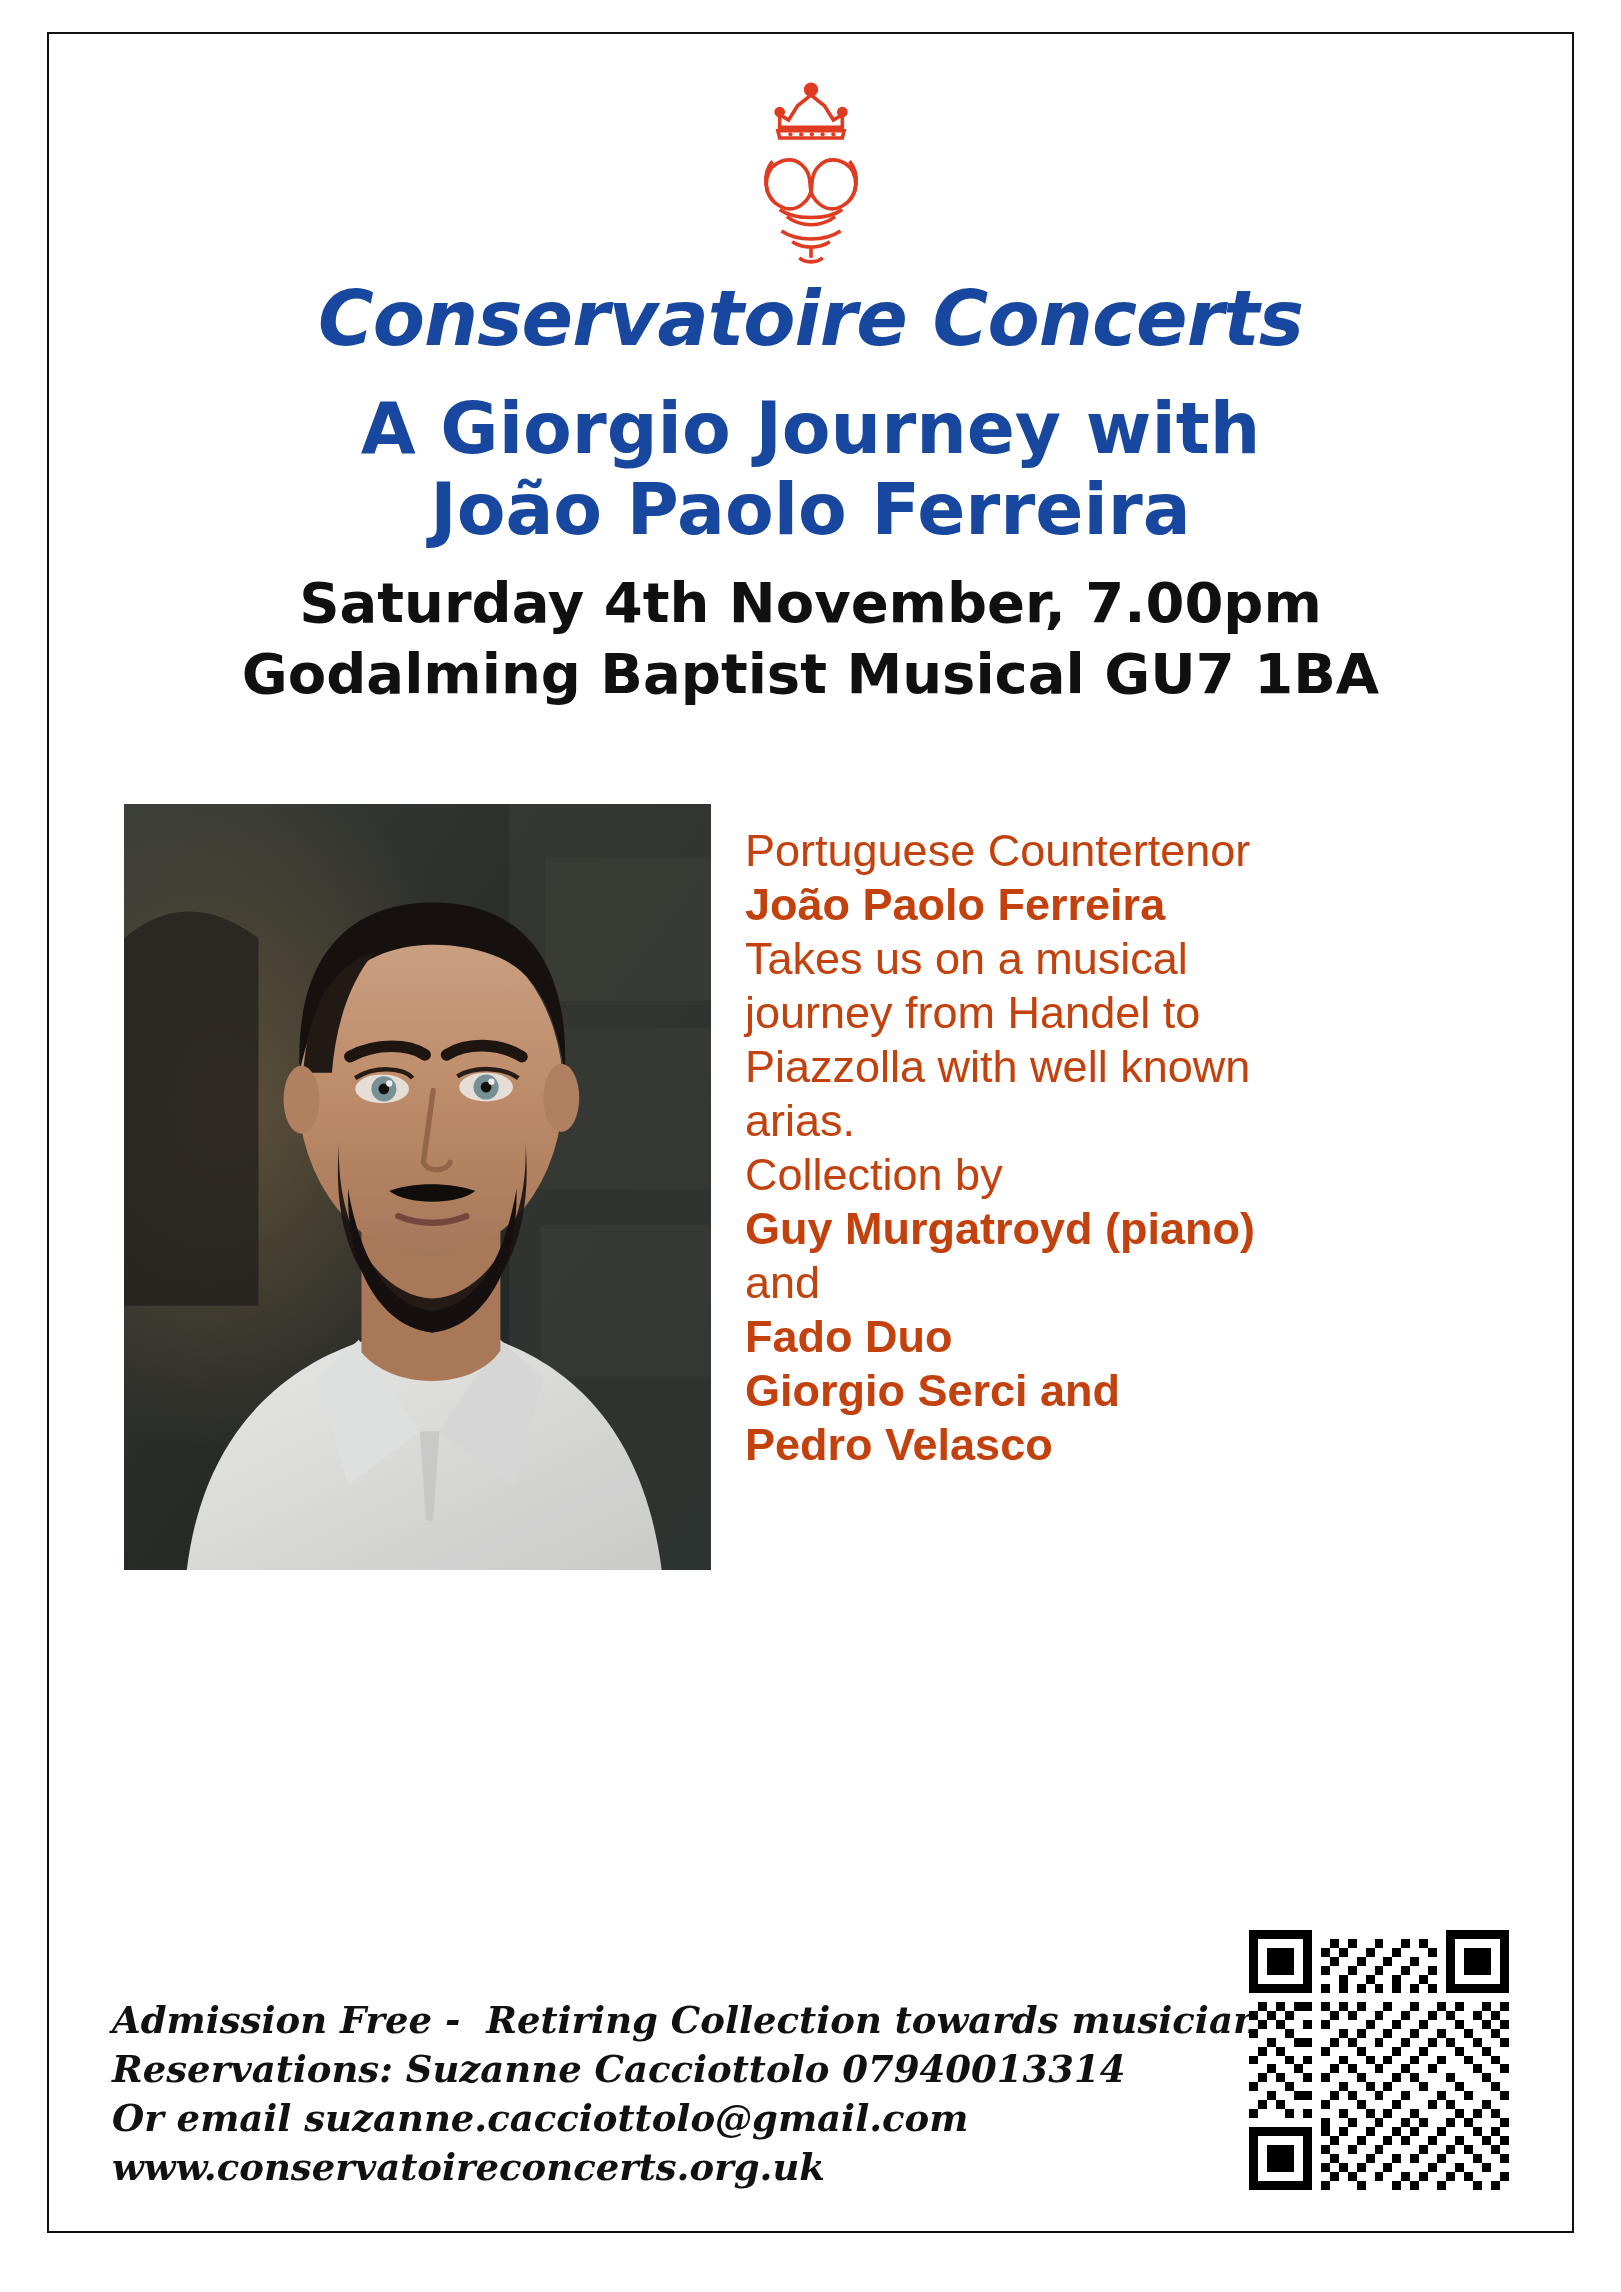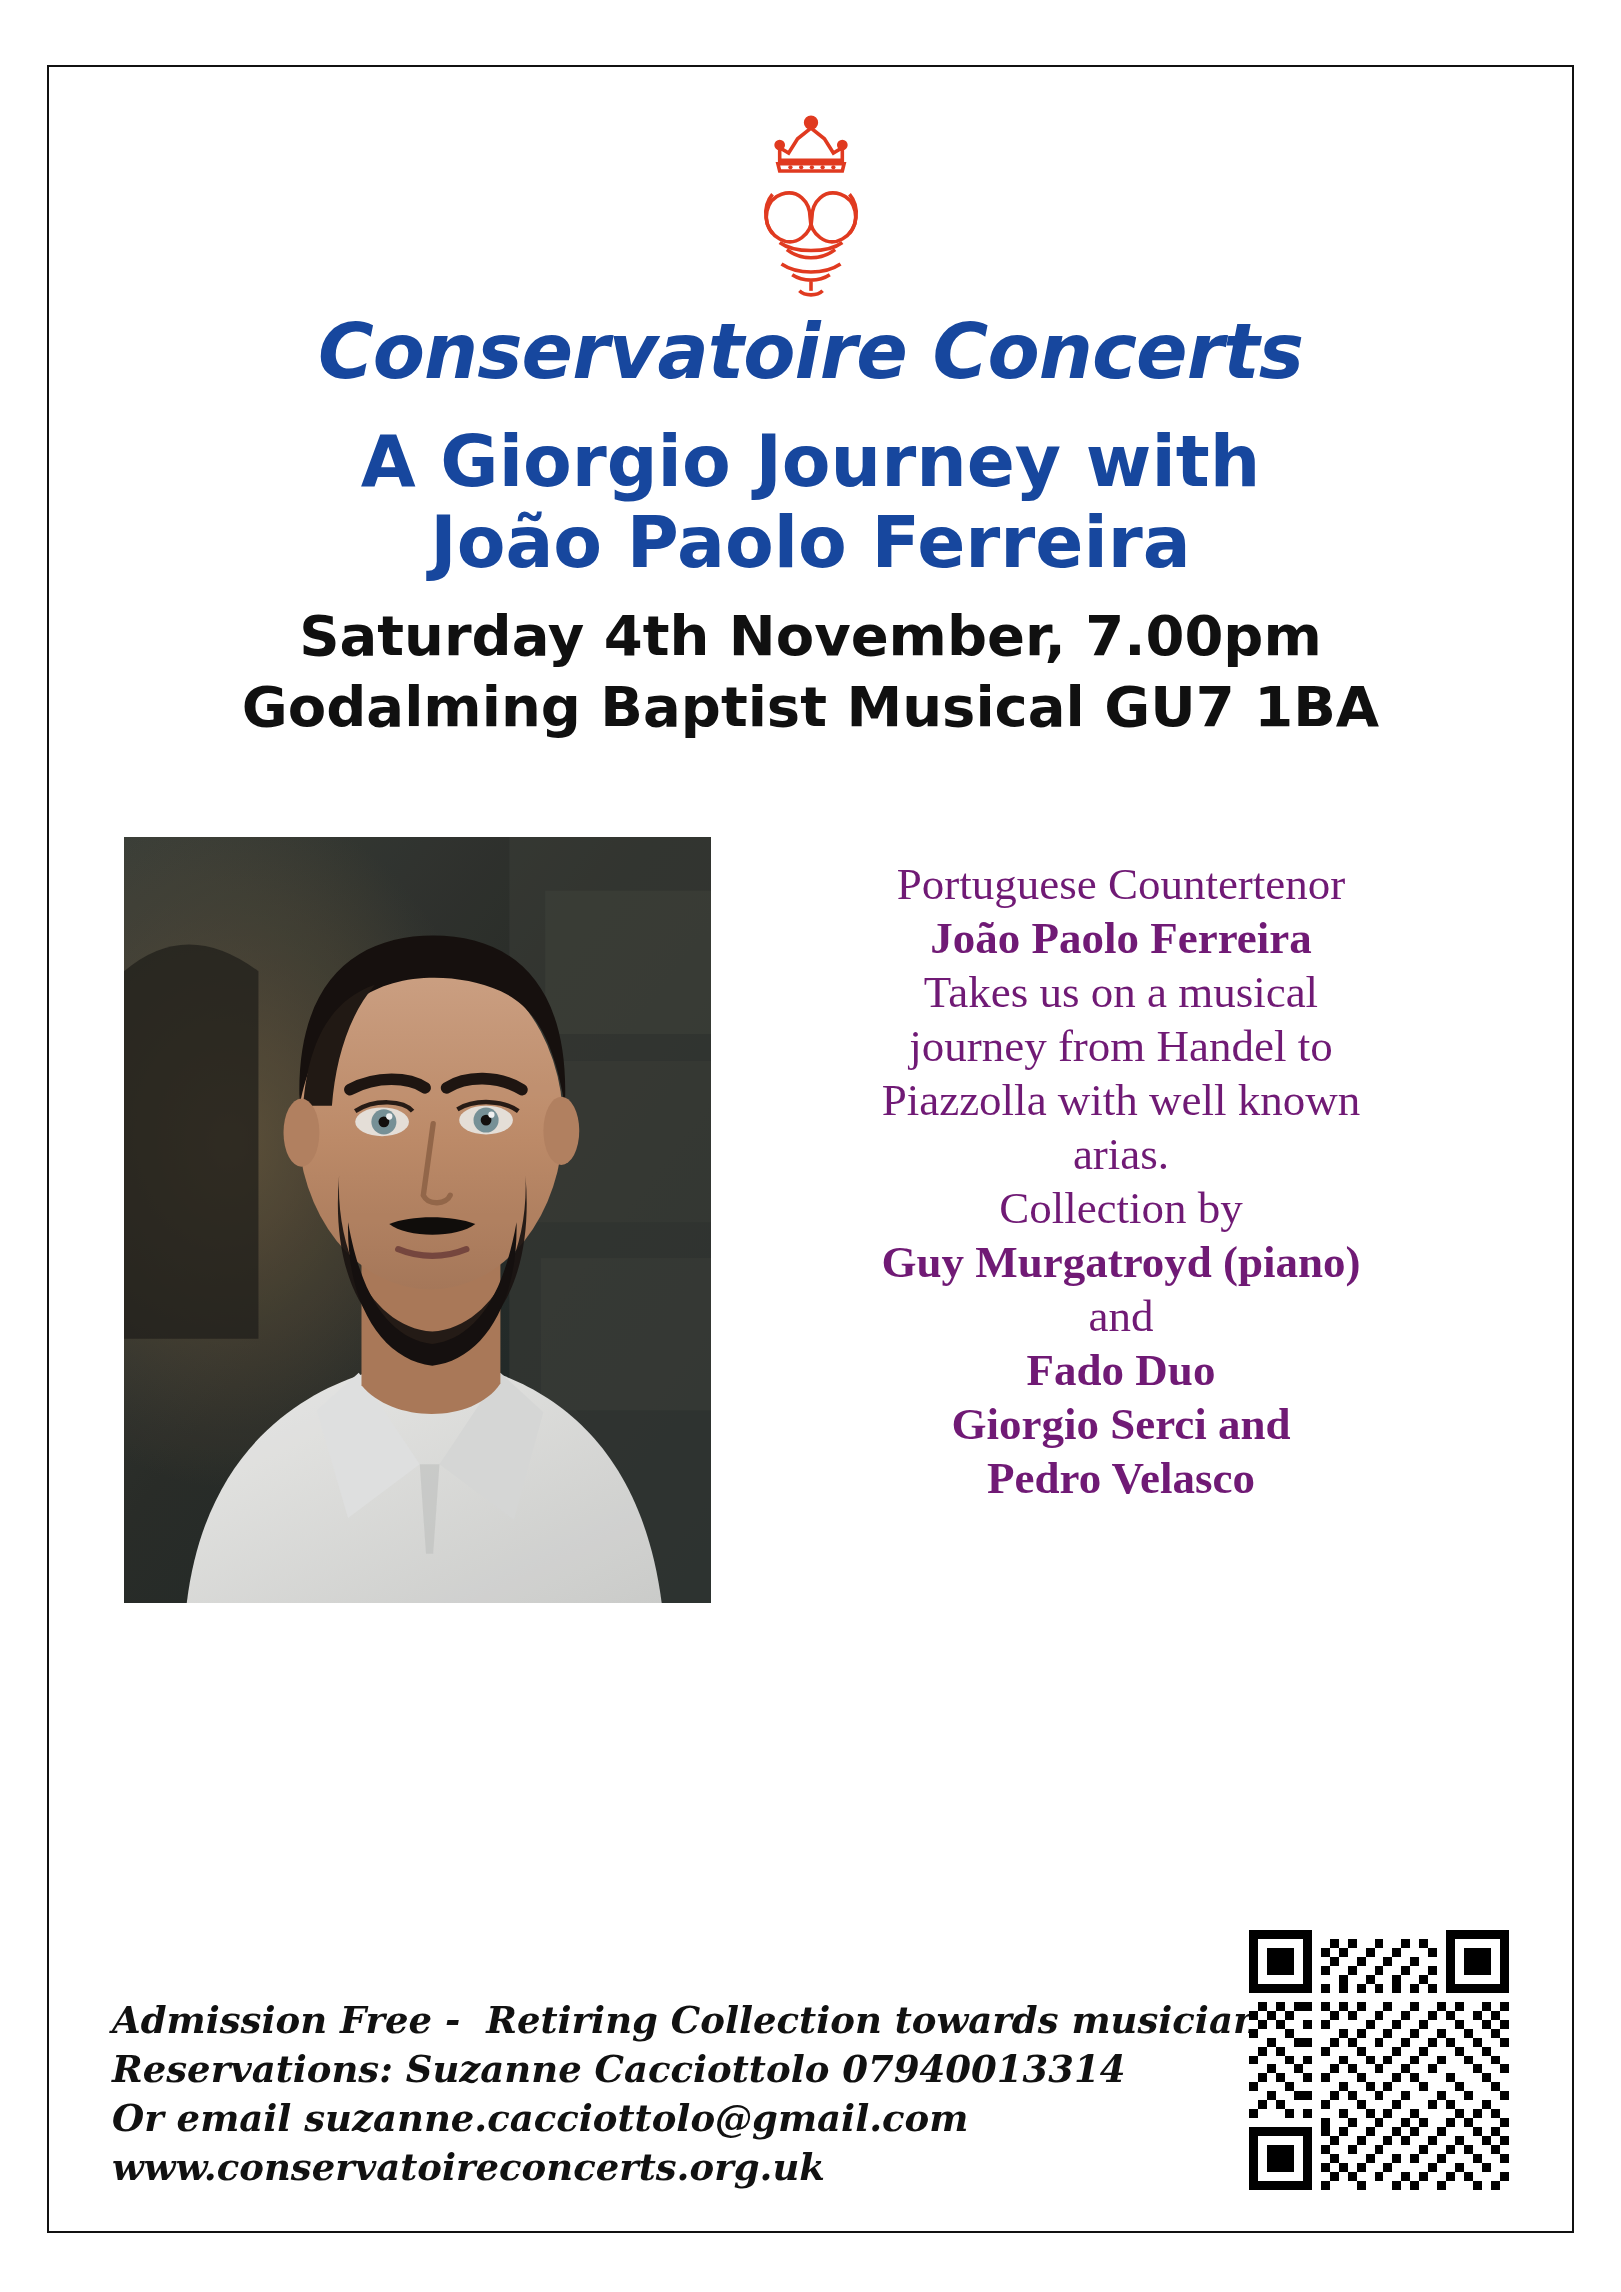--- a/index.html
+++ b/index.html
@@ -12,21 +12,21 @@
     height: 2293px;
     font-family: "Liberation Sans", sans-serif;
     overflow: hidden;
   }
   .poster {
     position: relative;
     width: 1621px;
     height: 2280px;
     background: #ffffff;
     box-sizing: border-box;
-    padding: 65px 47px 47px 47px;
+    padding: 32px 47px 47px 47px;
   }
   .frame {
     position: relative;
     width: 100%;
     height: 100%;
     border: 2.7px solid #111111;
     box-sizing: border-box;
     padding: 21.5px 54px 27px 54px;
     display: flex;
     flex-direction: column;
@@ -91,24 +91,23 @@
     flex: 0 0 auto;
     overflow: hidden;
     position: relative;
     background: #2b2a28;
   }
   .photo-svg { display: block; width: 100%; height: 100%; }
 
   .description {
     flex: 0 0 auto;
     width: 752px;
-    font-family: Liberation Serif, serif;
+    font-family: Liberation Sans, sans-serif;
     font-size: 45px;
-    color: #701a75;
-    text-align: center;
+    color: #c2410c;
     line-height: 1.2;
     padding-top: 19.7px;
   }
   .description .line { display: block; }
   .description .strong {
     font-weight: bold;
   }
 
   
   .footer {

